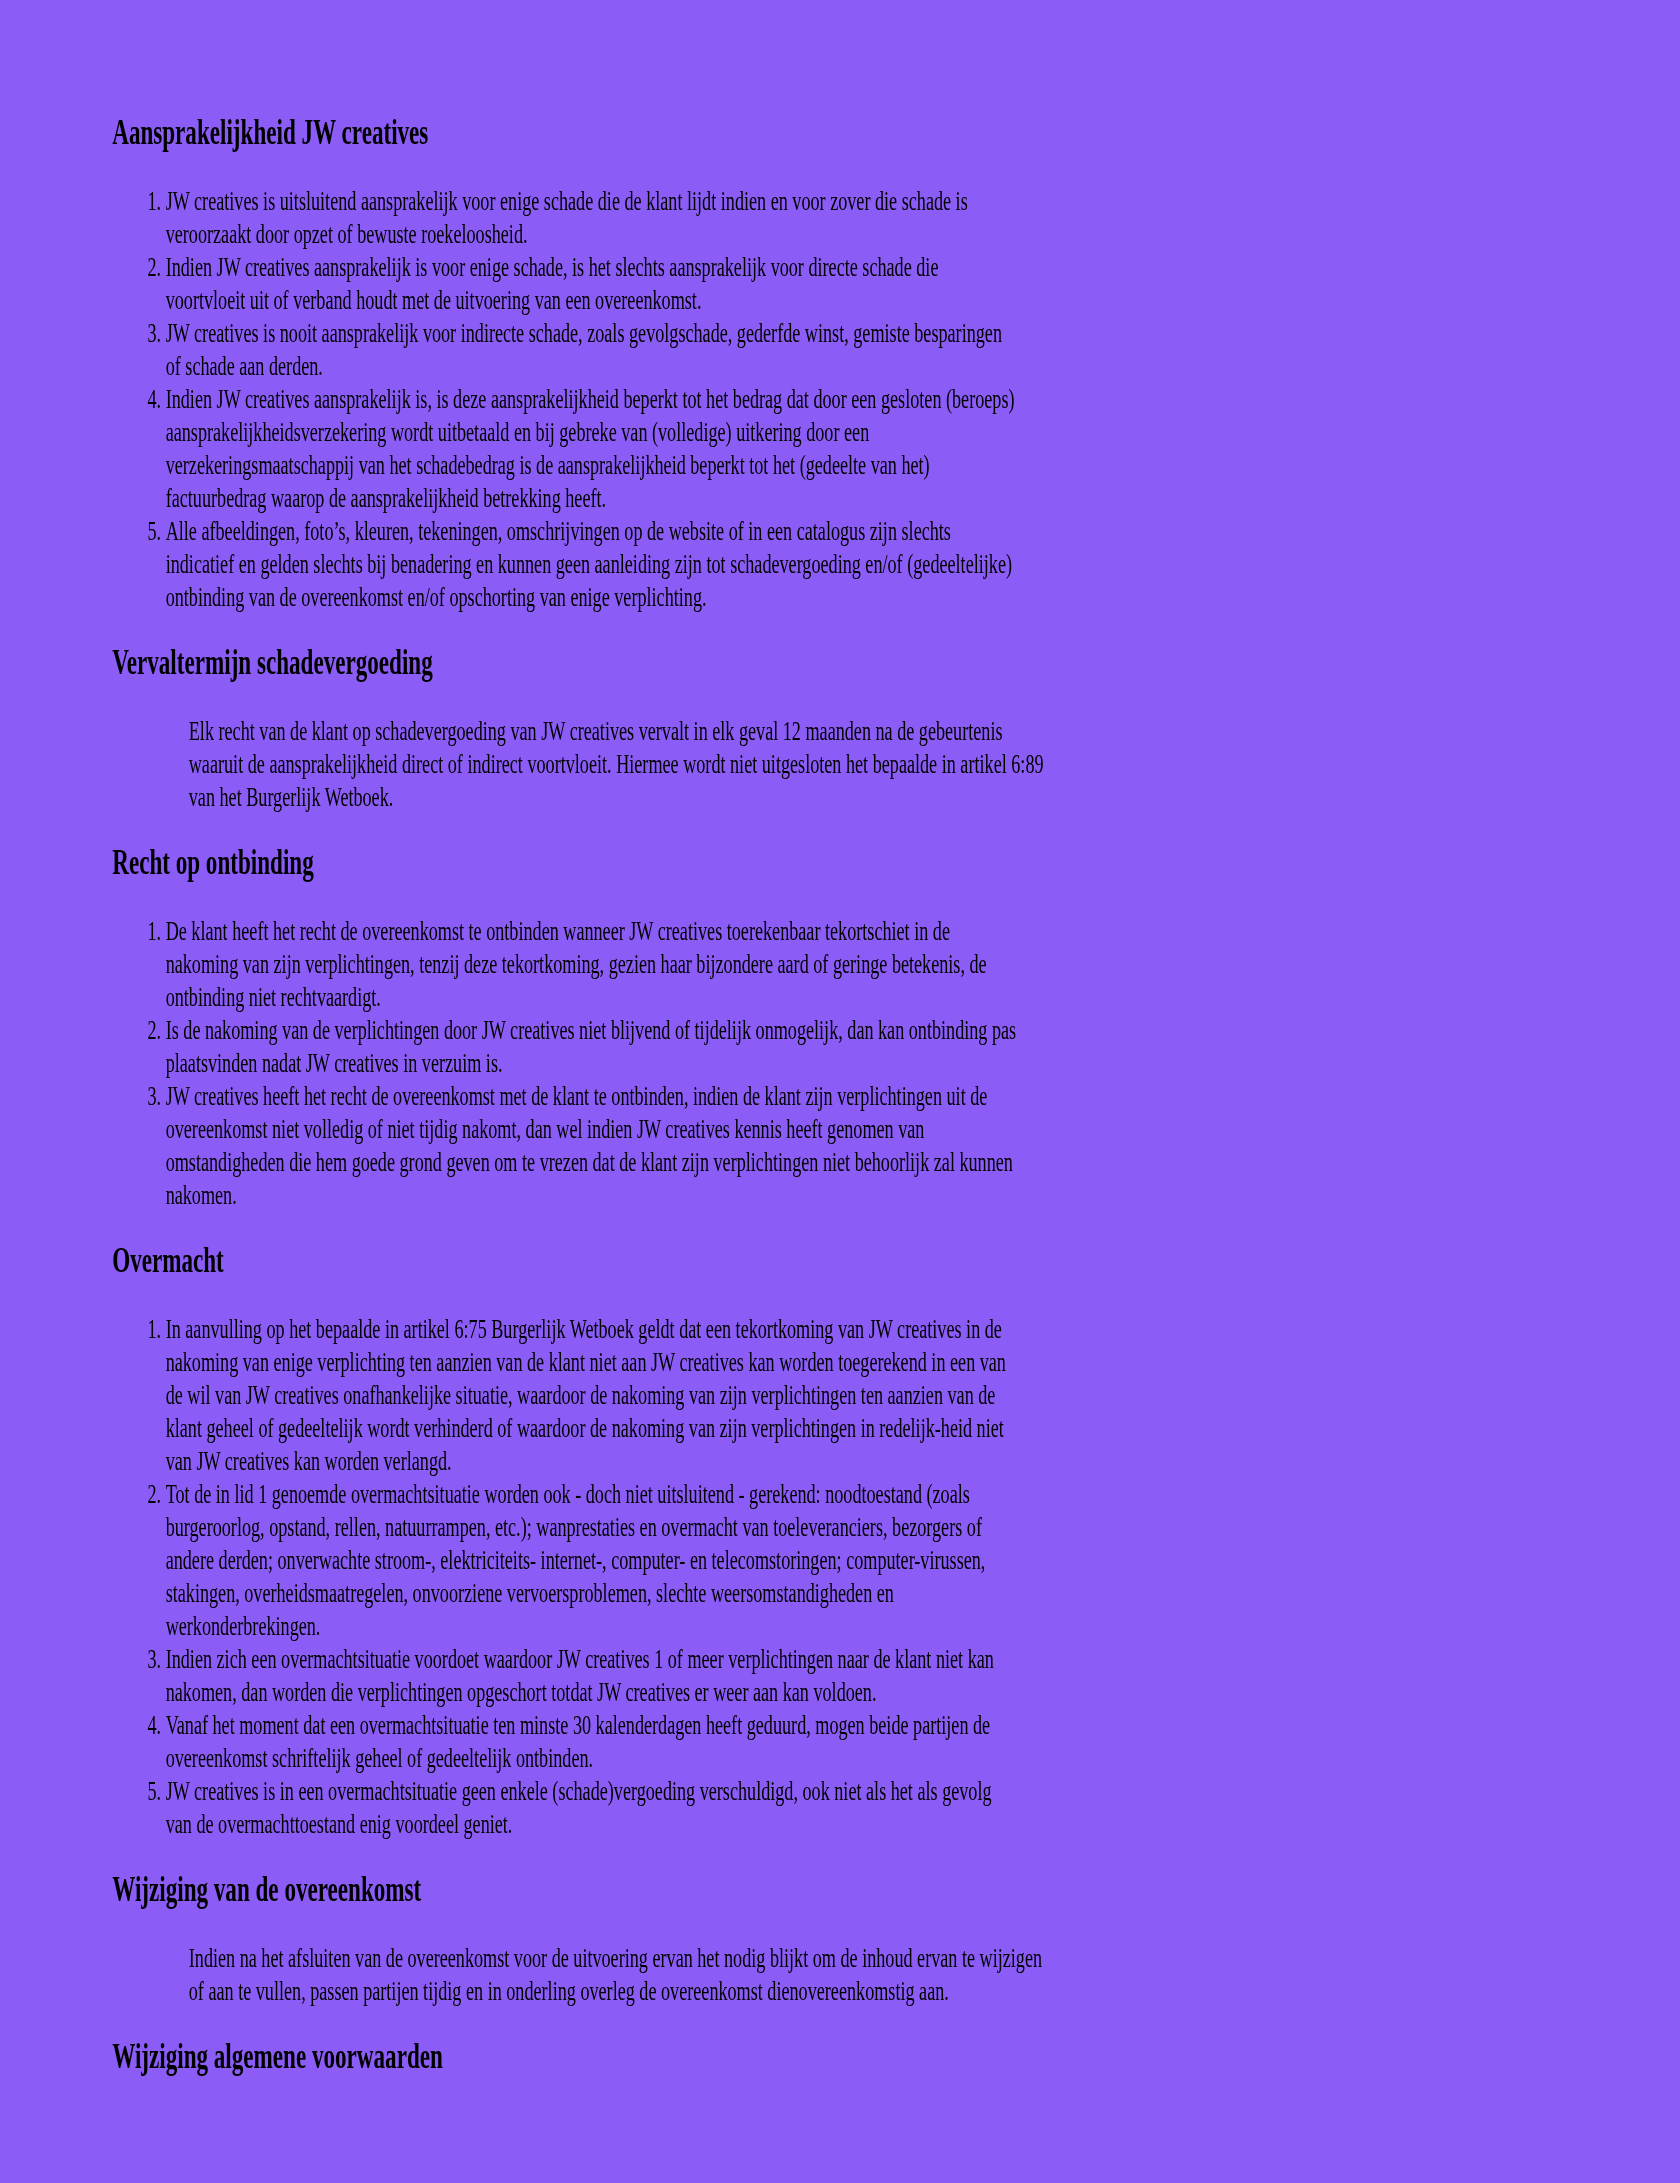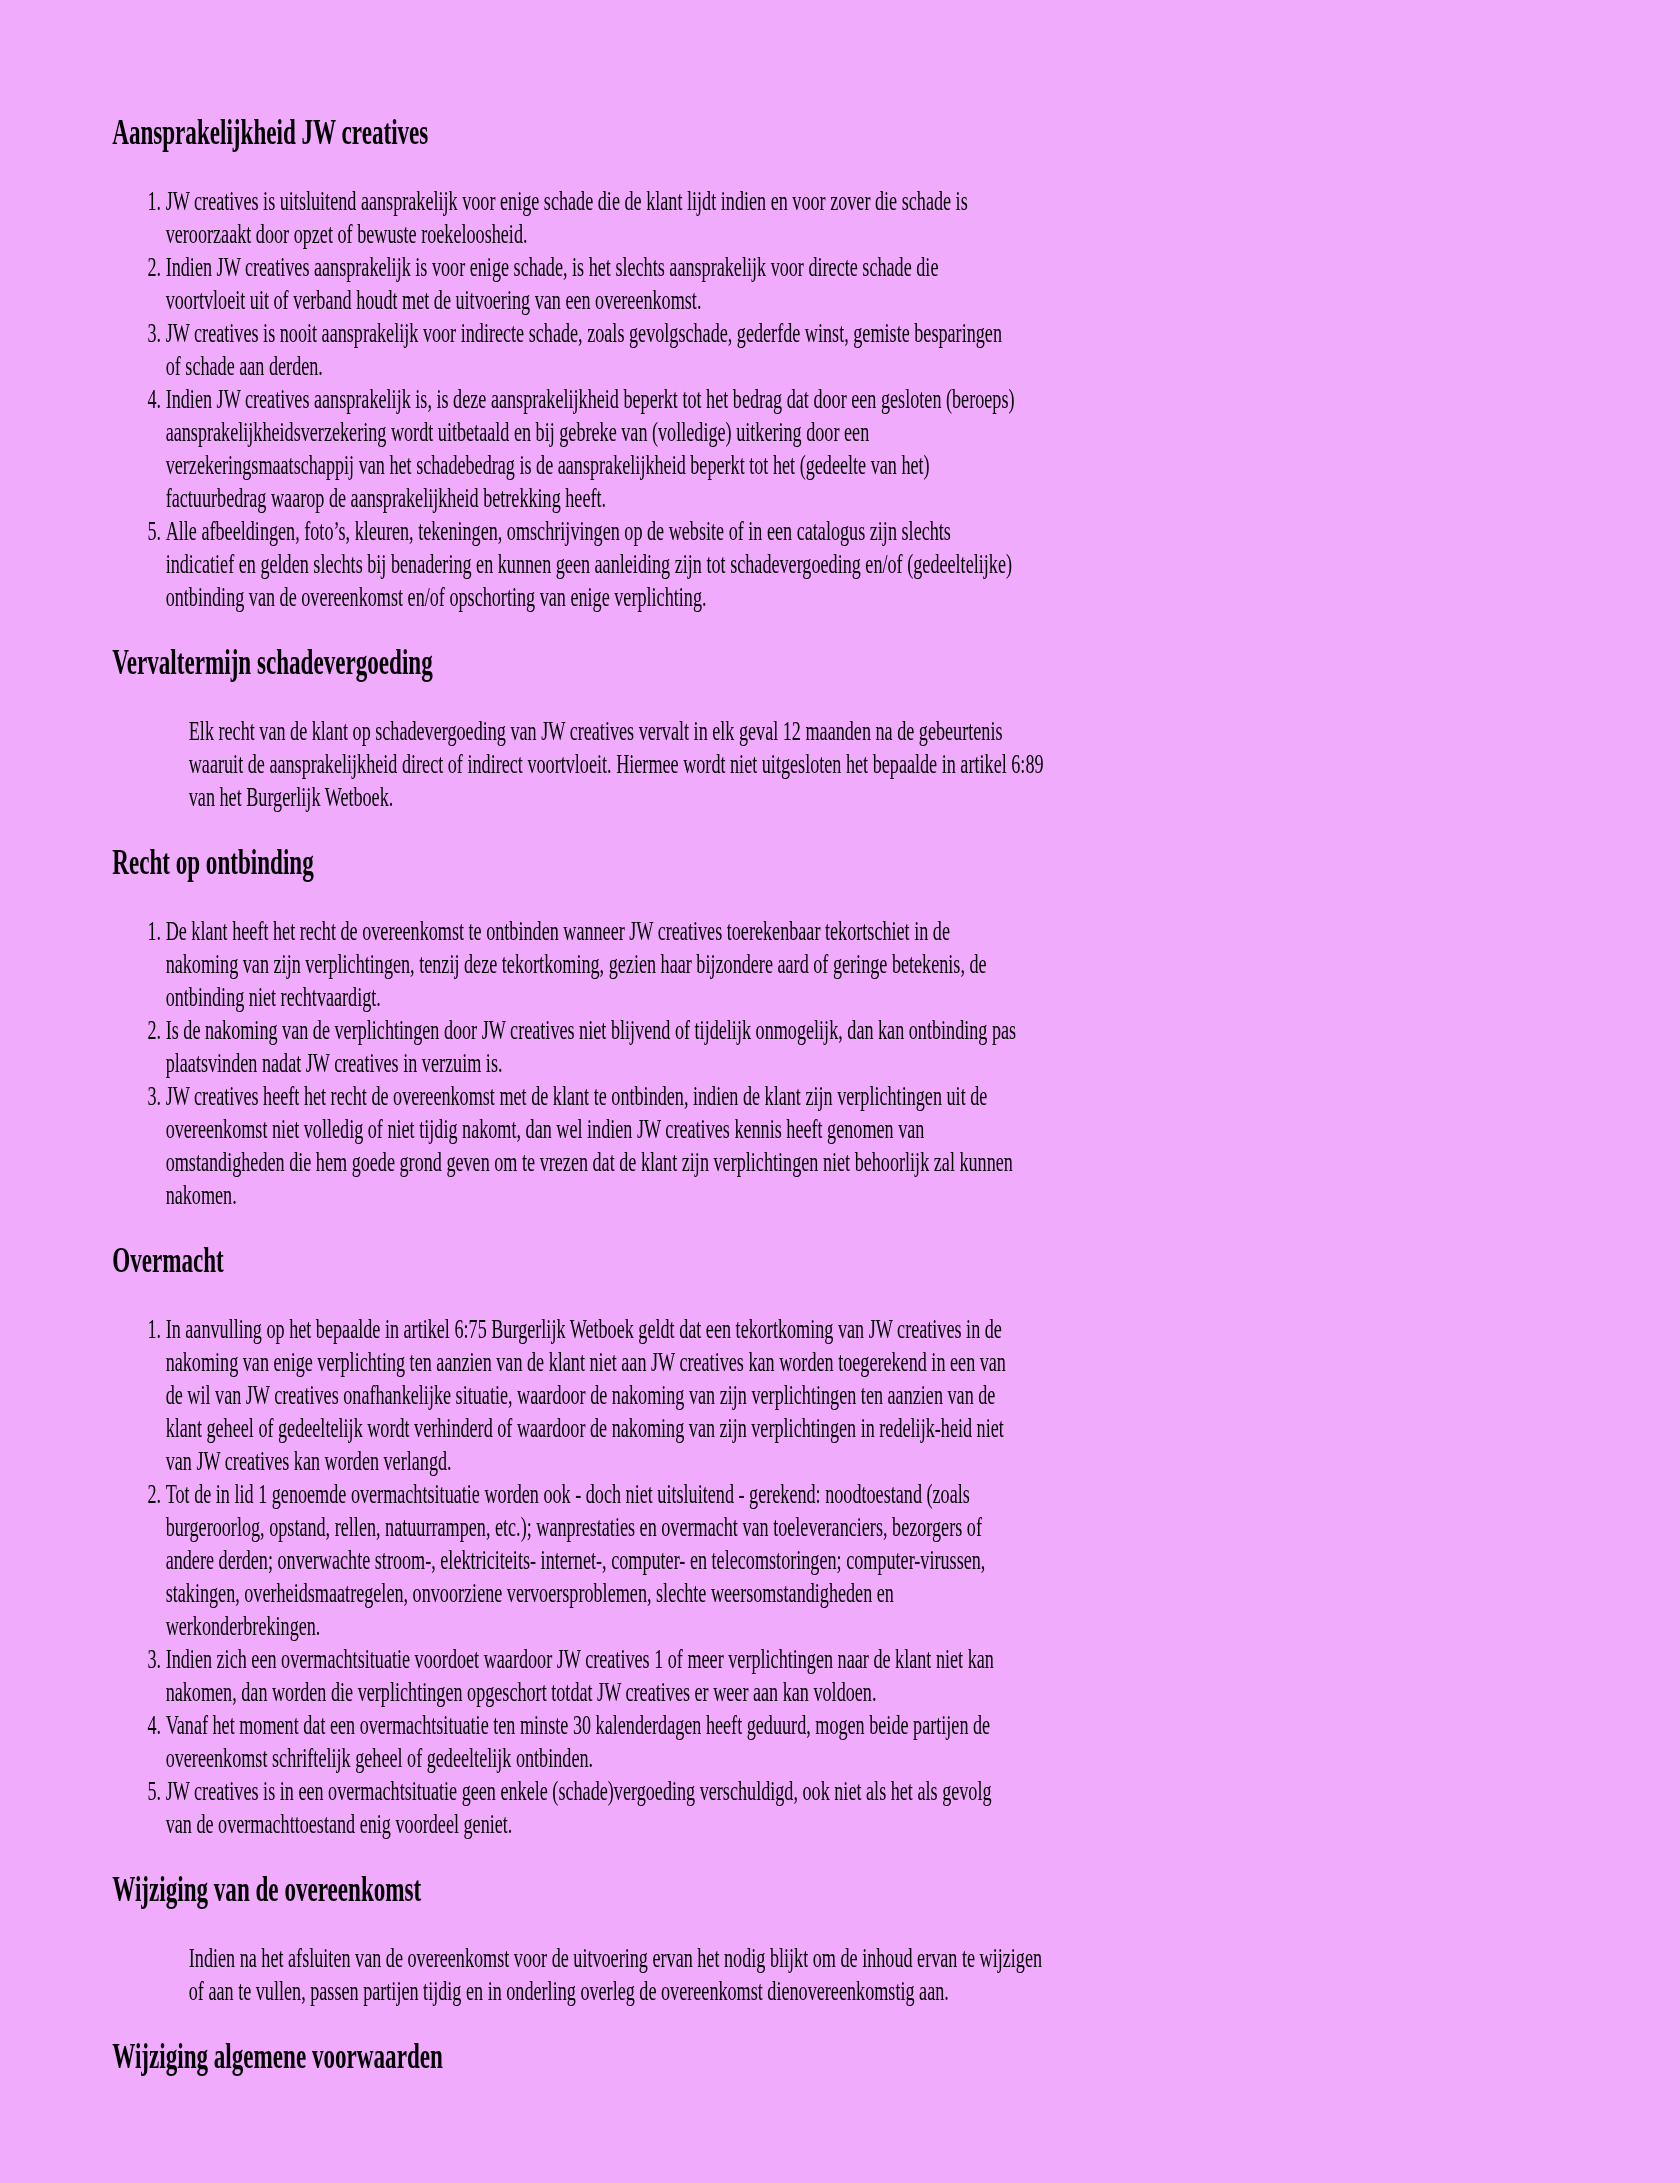--- a/index.html
+++ b/index.html
@@ -1,21 +1,21 @@
 <!DOCTYPE html>
 <html style="font-size:14.7px"><head>
 <meta charset="utf-8">
 <style>
   * { box-sizing: border-box; }
   html, body { margin: 0; padding: 0; background: #ffffff; }
 
   .page {
     width: 1681px;
     height: 2184px;
-    background: #f0abfc;
+    background: #8b5cf6;
     overflow: hidden;
     position: relative;
   }
 
   
   .squeeze {
     transform: scaleX(0.66);
     transform-origin: 0 0;
     width: 2546px;
     padding: 116px 92px 0 170px;

